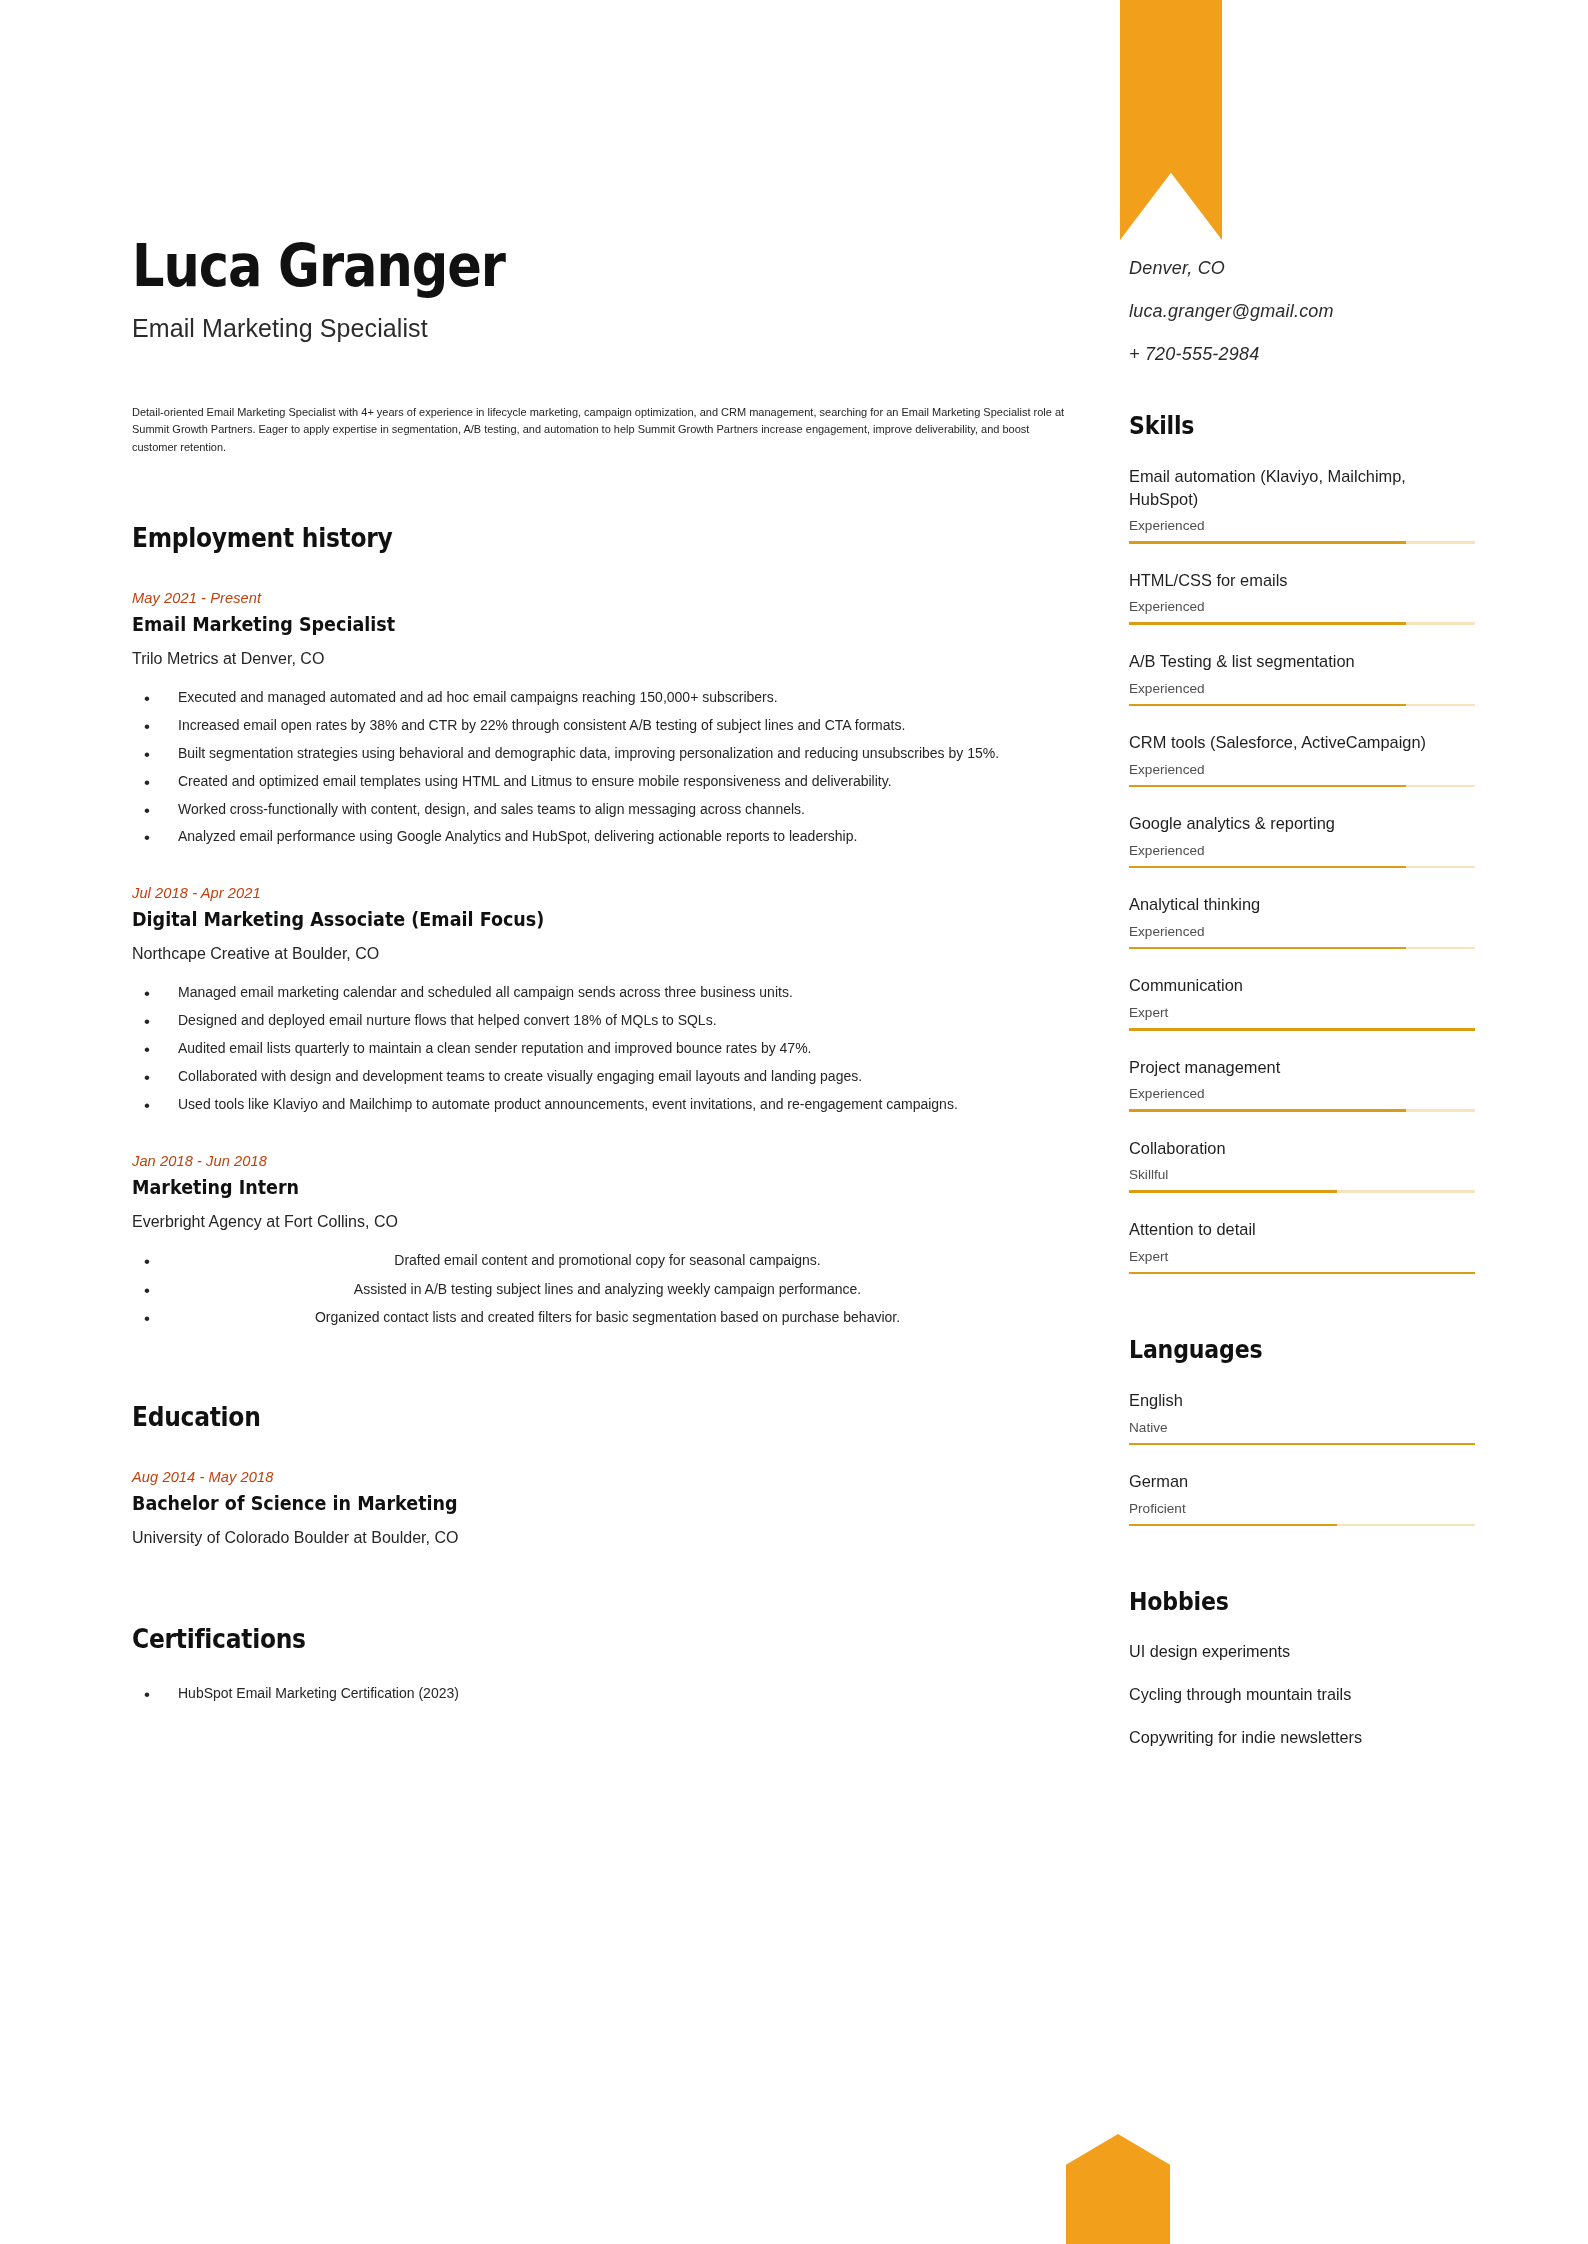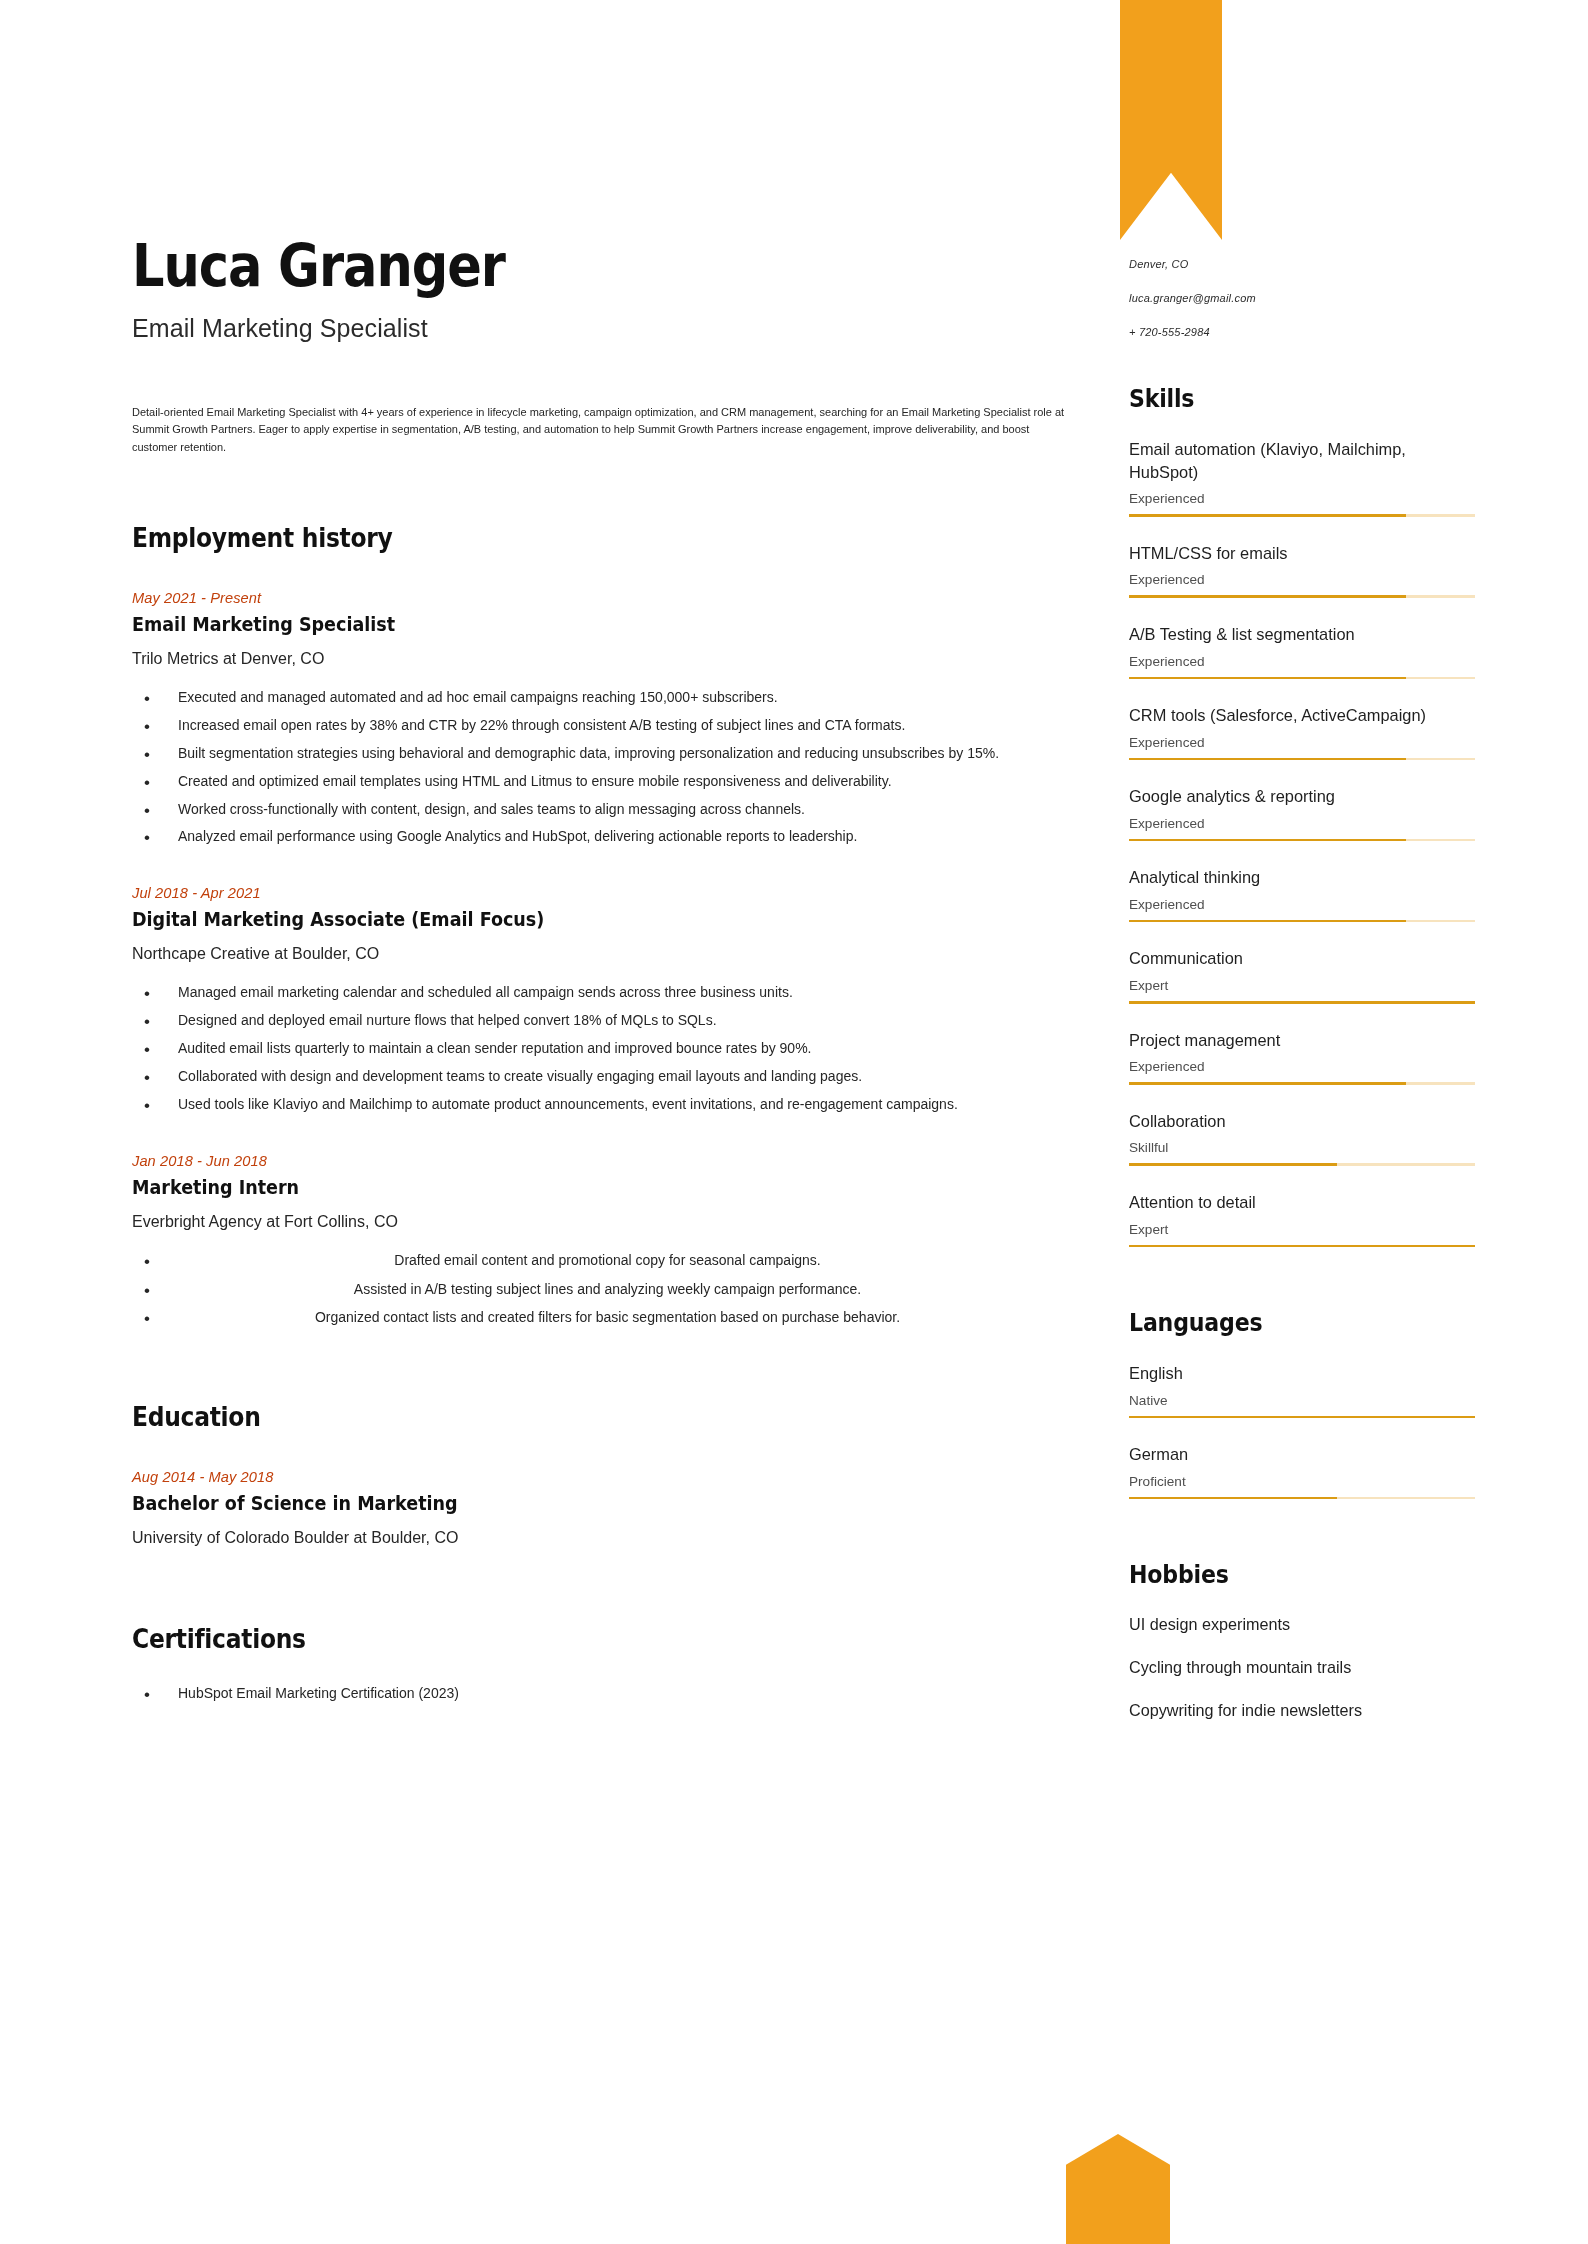--- a/index.html
+++ b/index.html
@@ -84,21 +84,21 @@
   }
   ul.bullets li:before{
     content:"•"; position:absolute; left:12px; top:-1px;
     font-size:17px; color:#262626;
   }
   ul.bullets.tight li{ margin-bottom:9px;text-align:center; }
 
   
   .side-contact{ margin-top:258px; }
   .side-contact div{
-    font-style:italic; font-size:11px; color:#2b2b2b;
+    font-style:italic; font-size:18px; color:#2b2b2b;
     margin-bottom:22px; letter-spacing:.2px;
   }
 
   .side-h{
     font-family:"DejaVu Sans", sans-serif; font-weight:bold;
     font-size:24px; color:#111111; letter-spacing:-.2px;
     transform:scaleX(0.92); transform-origin:left center;
   }
   .side-h.skills   { margin-top:47px; }
   .side-h.languages{ margin-top:62px; }
@@ -145,21 +145,21 @@
     </ul>
   </div>
 
   <div class="entry">
     <div class="entry-date">Jul 2018 - Apr 2021</div>
     <div class="entry-role">Digital Marketing Associate (Email Focus)</div>
     <div class="entry-org">Northcape Creative at Boulder, CO</div>
     <ul class="bullets">
       <li>Managed email marketing calendar and scheduled all campaign sends across three business units.</li>
       <li>Designed and deployed email nurture flows that helped convert 18% of MQLs to SQLs.</li>
-      <li>Audited email lists quarterly to maintain a clean sender reputation and improved bounce rates by 90%.</li>
+      <li>Audited email lists quarterly to maintain a clean sender reputation and improved bounce rates by 47%.</li>
       <li>Collaborated with design and development teams to create visually engaging email layouts and landing pages.</li>
       <li>Used tools like Klaviyo and Mailchimp to automate product announcements, event invitations, and re-engagement campaigns.</li>
     </ul>
   </div>
 
   <div class="entry">
     <div class="entry-date">Jan 2018 - Jun 2018</div>
     <div class="entry-role">Marketing Intern</div>
     <div class="entry-org">Everbright Agency at Fort Collins, CO</div>
     <ul class="bullets tight">

